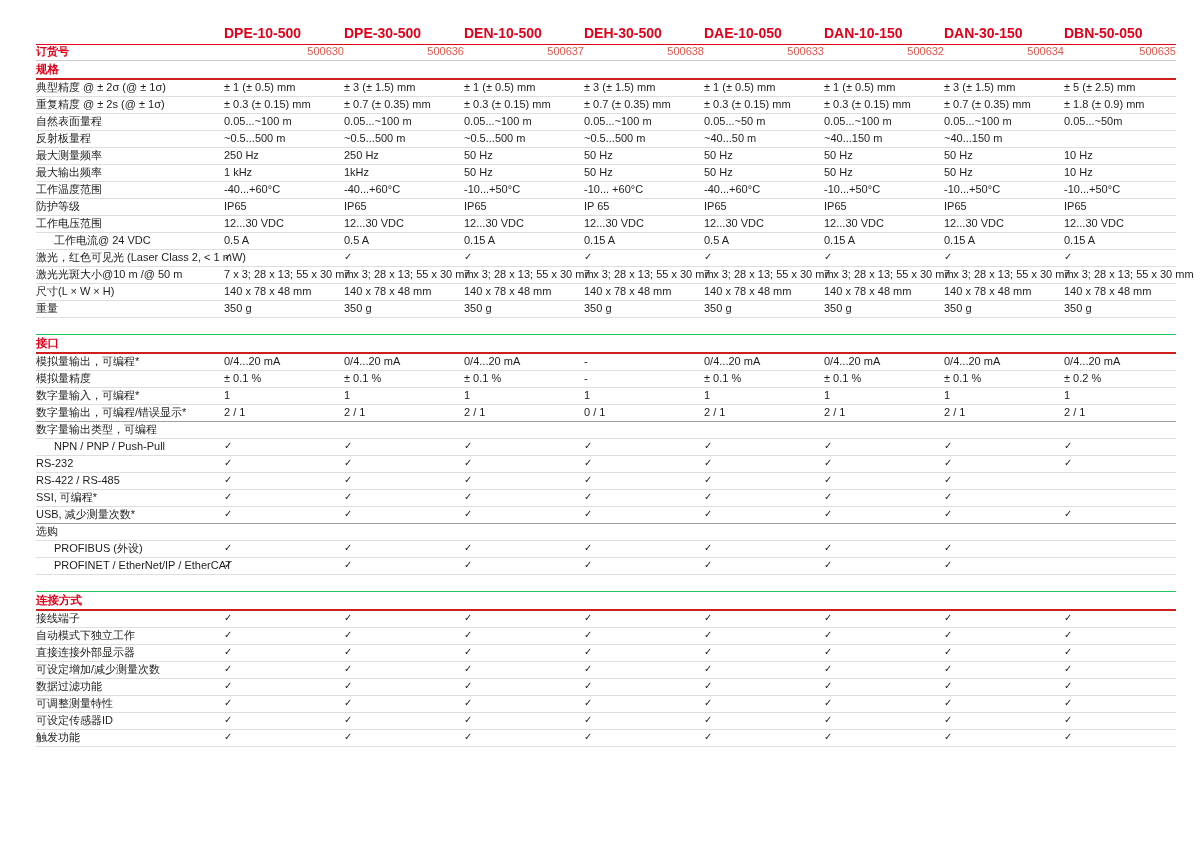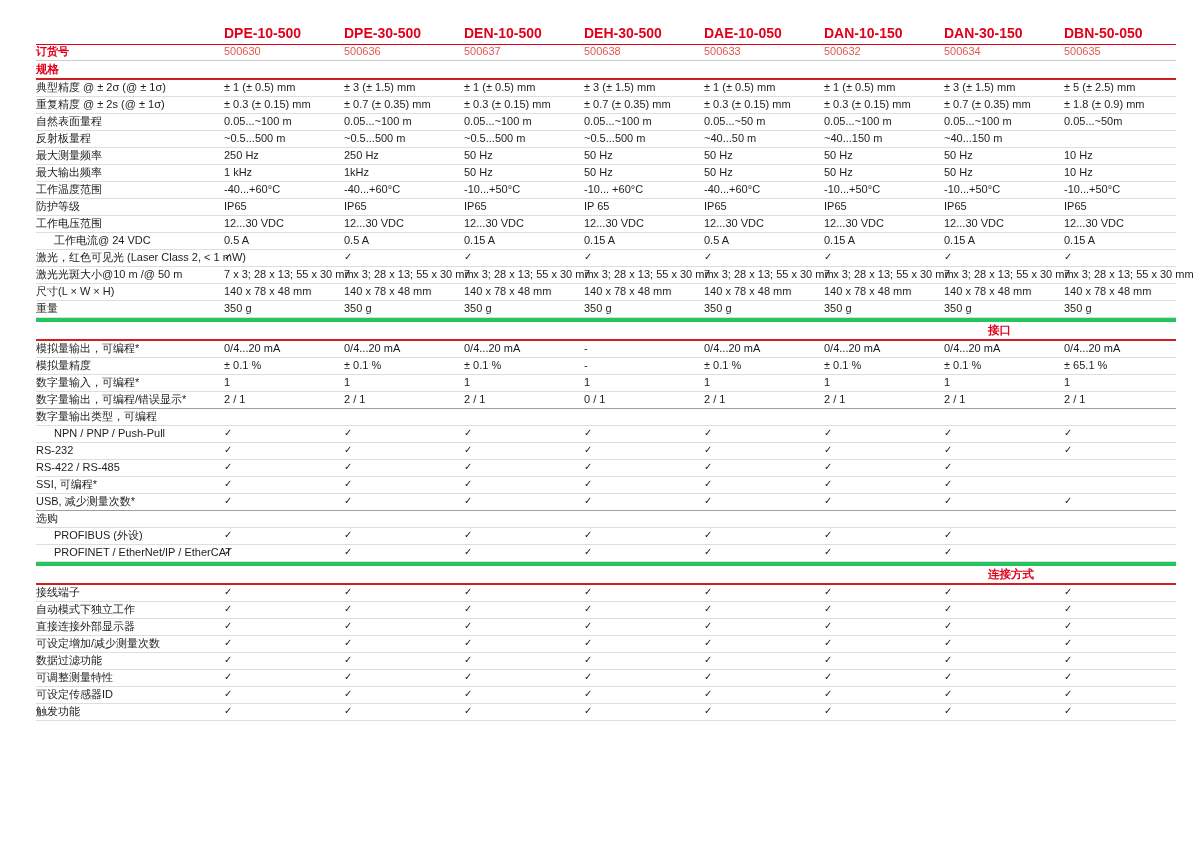--- a/index.html
+++ b/index.html
@@ -8,24 +8,24 @@
   .tbl{position:absolute;left:36px;top:26px;width:1140px;}
   .row{display:flex;align-items:flex-end;}
   .lab{width:188px;flex:none;font-size:11px;color:#1d1d1b;white-space:nowrap;overflow:visible;line-height:14px;padding-bottom:2px;}
   .lab.ind{width:170px;padding-left:18px;}
   .col{width:120px;flex:none;font-size:11px;color:#1d1d1b;white-space:nowrap;line-height:14px;padding-bottom:2px;}
   .col:last-child{width:112px;}
   .hdr{height:18px;border-bottom:1px solid #e2001a;}
   .hdr .col{font-size:14px;font-weight:bold;color:#e2001a;line-height:16px;padding-bottom:3px;}
   .ord{height:15px;border-bottom:1px solid #cccccc;}
   .ord .lab{color:#e2001a;font-weight:bold;}
-  .ord .col{color:#e2594f;}
+  .ord .col{color:#e2594f;text-align:right;}
   .sec{height:17px;border-bottom:2px solid #cf1f1f;}
   .sec .lab{color:#e2001a;font-weight:bold;font-size:11.5px;}
-  .sec.gap{border-top:4px solid #22c55e;justify-content:flex-end;}
+  .sec.gap{margin-top:16px;border-top:1px solid #22c55e;}
   .data{height:16px;border-bottom:1px solid #dedede;}
   .data.grp{border-top:1px solid #9f9f9f;margin-top:-1px;}
   [data-name="check-icon"]{font-size:10px;color:#222;}
 </style>
 </head>
 <body>
 
 <div class="page" data-name="datasheet-page">
   <div class="tbl" data-name="spec-table">
       <div class="row hdr" data-name="table-row">
@@ -223,21 +223,21 @@
       </div>
       <div class="row data" data-name="table-row">
         <div class="lab" data-name="row-label">模拟量精度</div>
         <div class="col" data-name="value-cell">± 0.1 %</div>
         <div class="col" data-name="value-cell">± 0.1 %</div>
         <div class="col" data-name="value-cell">± 0.1 %</div>
         <div class="col" data-name="value-cell">-</div>
         <div class="col" data-name="value-cell">± 0.1 %</div>
         <div class="col" data-name="value-cell">± 0.1 %</div>
         <div class="col" data-name="value-cell">± 0.1 %</div>
-        <div class="col" data-name="value-cell">± 65.1 %</div>
+        <div class="col" data-name="value-cell">± 0.2 %</div>
       </div>
       <div class="row data" data-name="table-row">
         <div class="lab" data-name="row-label">数字量输入，可编程*</div>
         <div class="col" data-name="value-cell">1</div>
         <div class="col" data-name="value-cell">1</div>
         <div class="col" data-name="value-cell">1</div>
         <div class="col" data-name="value-cell">1</div>
         <div class="col" data-name="value-cell">1</div>
         <div class="col" data-name="value-cell">1</div>
         <div class="col" data-name="value-cell">1</div>

